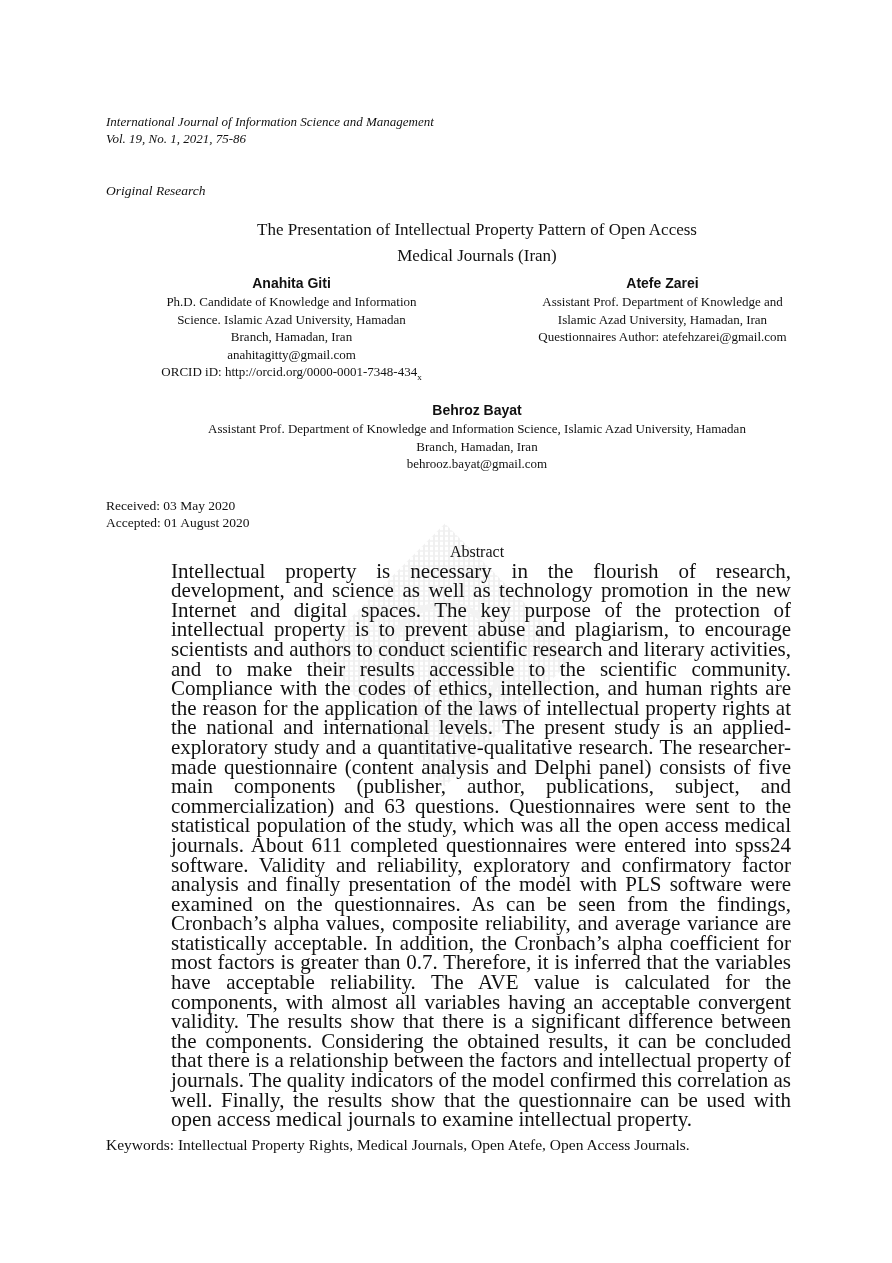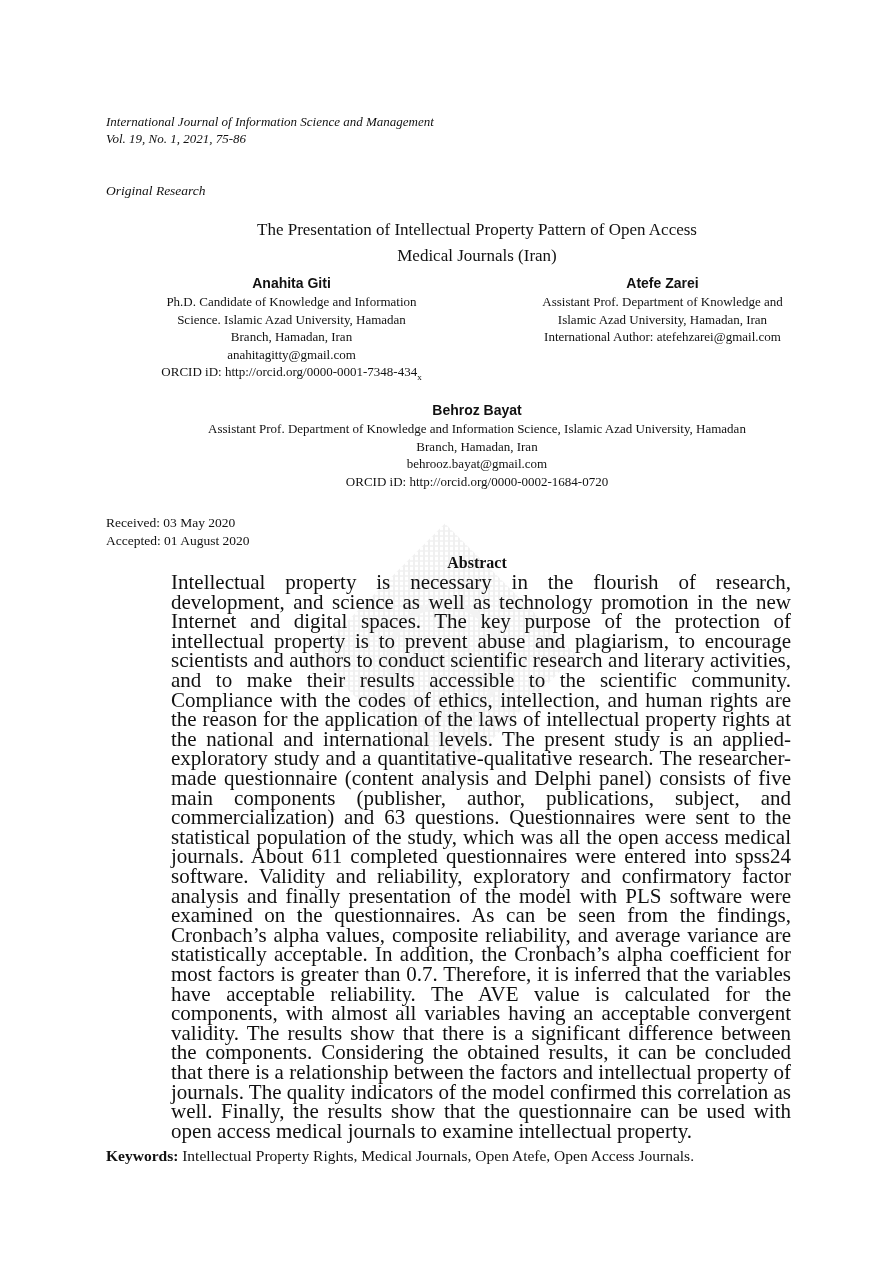--- a/index.html
+++ b/index.html
@@ -52,39 +52,39 @@
     font-family: "Liberation Sans", sans-serif;
     font-weight: bold;
     font-size: 14px;
     line-height: 20px;
   }
   .a-line { font-size: 13px; line-height: 17.5px; }
   .a-line sub { font-size: 9px; }
   .author-wide { margin-top: 14px; text-align: center; }
   .dates { margin-top: 24px; font-size: 13.5px; line-height: 17.5px; }
   .abstract-heading {
-    margin-top: 3px;
+    margin-top: 9px;
     text-align: center;
-    font-weight: bold;
+    font-weight: normal;
     font-size: 16px;
     line-height: 21px;
   }
   .abstract-body {
     margin: 0 57px 0 65px;
     font-size: 21px;
     line-height: 19.6px;
     text-align: justify;
   }
   .keywords {
     margin-top: 4px;
     font-size: 15.5px;
     line-height: 22.5px;
     text-align: justify;
   }
-  .kw-label { font-weight: bold; }
+  .kw-label { font-weight: normal; }
 </style>
 </head>
 <body>
 
 <div class="page">
 
   <div class="watermark">
     <div class="watermark-inner"></div>
   </div>
 
@@ -107,31 +107,30 @@
         <div class="a-line">Science. Islamic Azad University, Hamadan</div>
         <div class="a-line">Branch, Hamadan, Iran</div>
         <div class="a-line">anahitagitty@gmail.com</div>
         <div class="a-line"><span>ORCID iD: http://orcid.org/0000-0001-7348-434</span><sub>x</sub></div>
       </div>
 
       <div class="author-col">
         <div class="author-name">Atefe Zarei</div>
         <div class="a-line">Assistant Prof. Department of Knowledge and</div>
         <div class="a-line">Islamic Azad University, Hamadan, Iran</div>
-        <div class="a-line">International Author: atefehzarei@gmail.com</div>
+        <div class="a-line">Questionnaires Author: atefehzarei@gmail.com</div>
       </div>
 
     </div>
 
     <div class="author-wide">
       <div class="author-name">Behroz Bayat</div>
       <div class="a-line">Assistant Prof. Department of Knowledge and Information Science, Islamic Azad University, Hamadan</div>
       <div class="a-line">Branch, Hamadan, Iran</div>
       <div class="a-line">behrooz.bayat@gmail.com</div>
-      <div class="a-line">ORCID iD: http://orcid.org/0000-0002-1684-0720</div>
     </div>
 
     <div class="dates">
       <div>Received: 03 May 2020</div>
       <div>Accepted: 01 August 2020</div>
     </div>
 
     <div class="abstract-heading">Abstract</div>
 
     <p class="abstract-body">Intellectual property is necessary in the flourish of research, development, and science as well as technology promotion in the new Internet and digital spaces. The key purpose of the protection of intellectual property is to prevent abuse and plagiarism, to encourage scientists and authors to conduct scientific research and literary activities, and to make their results accessible to the scientific community. Compliance with the codes of ethics, intellection, and human rights are the reason for the application of the laws of intellectual property rights at the national and international levels. The present study is an applied-exploratory study and a quantitative-qualitative research. The researcher-made questionnaire (content analysis and Delphi panel) consists of five main components (publisher, author, publications, subject, and commercialization) and 63 questions. Questionnaires were sent to the statistical population of the study, which was all the open access medical journals. About 611 completed questionnaires were entered into spss24 software. Validity and reliability, exploratory and confirmatory factor analysis and finally presentation of the model with PLS software were examined on the questionnaires. As can be seen from the findings, Cronbach’s alpha values, composite reliability, and average variance are statistically acceptable. In addition, the Cronbach’s alpha coefficient for most factors is greater than 0.7. Therefore, it is inferred that the variables have acceptable reliability. The AVE value is calculated for the components, with almost all variables having an acceptable convergent validity. The results show that there is a significant difference between the components. Considering the obtained results, it can be concluded that there is a relationship between the factors and intellectual property of journals. The quality indicators of the model confirmed this correlation as well.  Finally, the results show that the questionnaire can be used with open access medical journals to examine intellectual property.</p>

